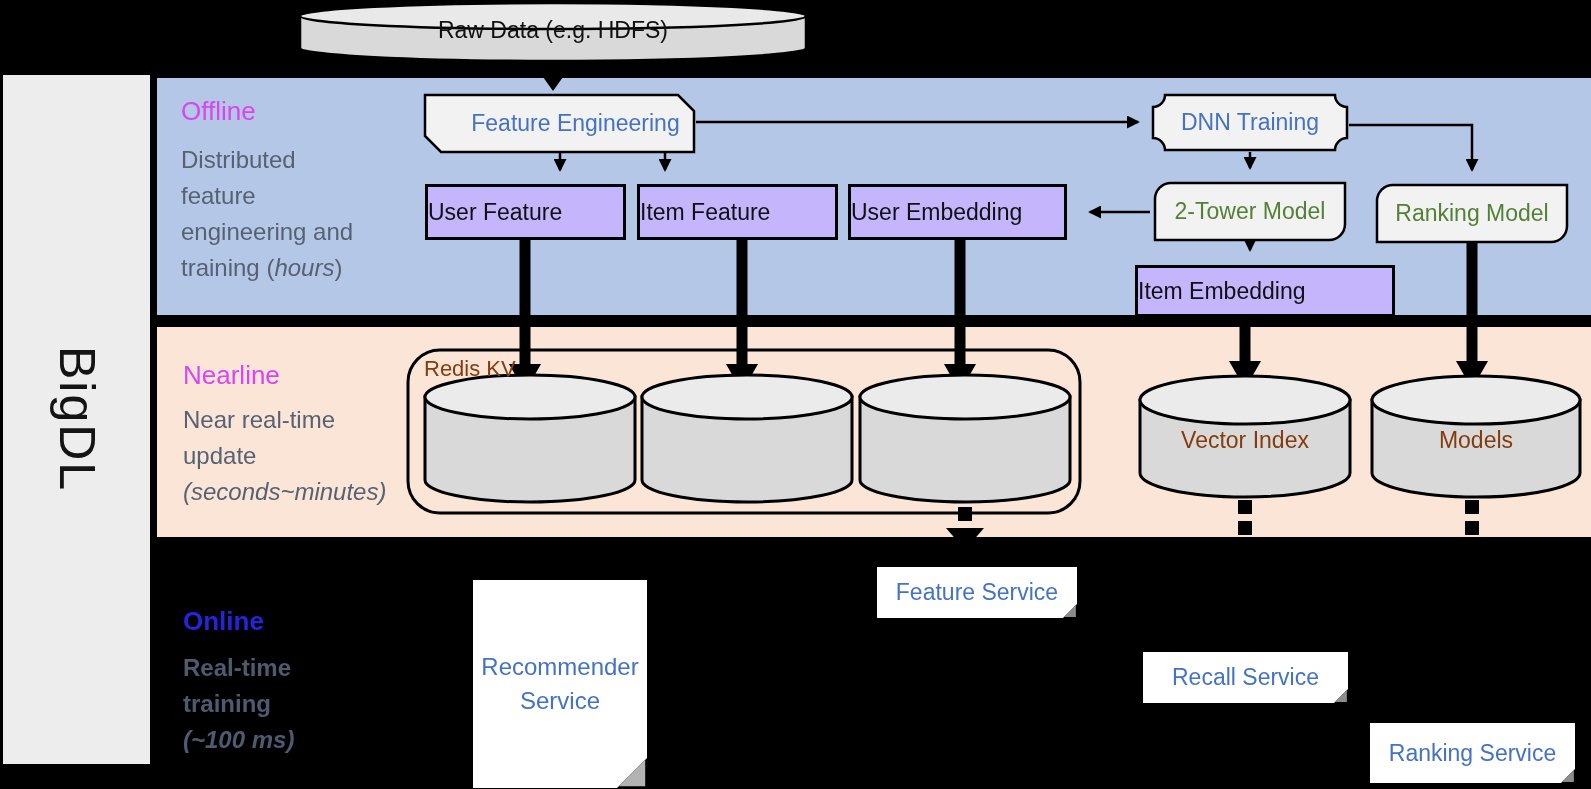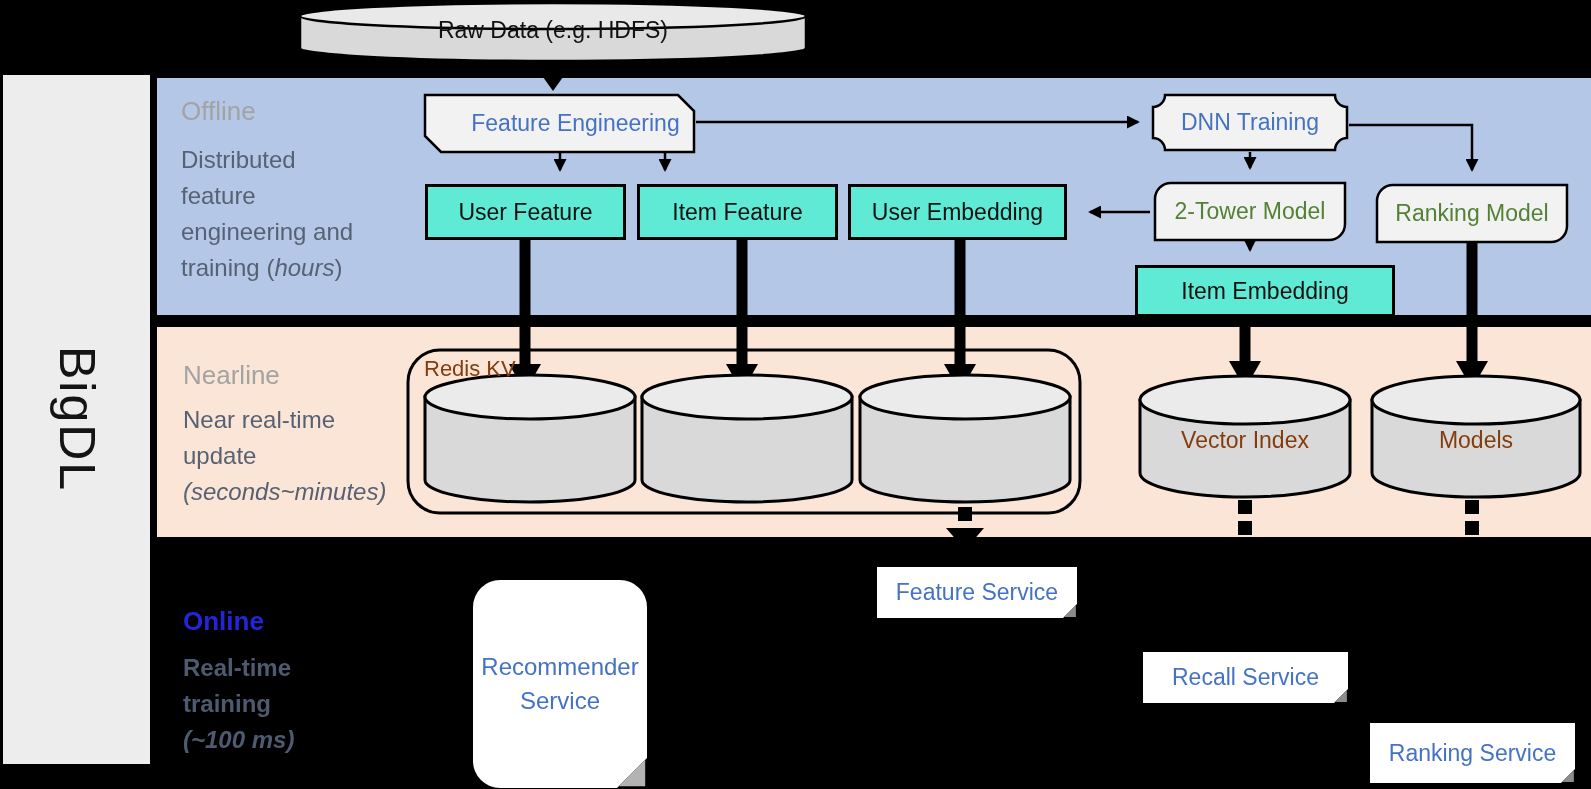--- a/index.html
+++ b/index.html
@@ -8,49 +8,49 @@
 
   
   .sidebar{position:absolute;left:3px;top:75px;width:147px;height:689px;background:#ededed;
            display:flex;align-items:center;justify-content:center;}
   .brand{writing-mode:vertical-rl;font-size:50px;color:#141414;letter-spacing:2px;}
   .band{position:absolute;left:157px;right:0;}
   .band.offline{top:78px;height:237px;background:#b4c7e7;}
   .band.nearline{top:327px;height:210px;background:#fbe5d6;}
 
   
-  .sec-title{position:absolute;font-size:26px;color:#a3a3a3;white-space:nowrap;}
+  .sec-title{position:absolute;font-size:26px;color:#d946ef;white-space:nowrap;}
   .sec-desc{position:absolute;font-size:24px;line-height:36px;color:#566274;white-space:nowrap;}
   .online-text .sec-title{font-weight:700;color:#2424da;}
   .online-text .sec-desc{color:#4e5a70;font-weight:600;}
   .it{font-style:italic;}
 
   
   svg.overlay{position:absolute;left:0;top:0;}
 
   
-  .gbox{position:absolute;background:#5eead4;border:3px solid #000;box-sizing:border-box;
-        display:flex;align-items:center;justify-content:center;font-size:23px;color:#111;white-space:nowrap;}
+  .gbox{position:absolute;background:#c4b5fd;border:3px solid #000;box-sizing:border-box;
+        display:flex;align-items:center;justify-content:flex-start;font-size:23px;color:#111;white-space:nowrap;}
   .shape-label{position:absolute;display:flex;align-items:center;justify-content:center;
         font-size:23px;white-space:nowrap;}
   .blue-t{color:#4472c4;} .green-t{color:#538135;}
   .cyl-label{position:absolute;display:flex;align-items:center;justify-content:center;
         font-size:23px;color:#843c0c;white-space:nowrap;}
   .redis-label{position:absolute;font-size:22px;color:#843c0c;white-space:nowrap;}
 
   
   .doc{position:absolute;}
   .doc .paper{position:absolute;inset:0;background:#ffffff;
         clip-path:polygon(0 0,100% 0,100% calc(100% - 14px),calc(100% - 14px) 100%,0 100%);
         display:flex;align-items:center;justify-content:center;
         font-size:23px;color:#4472c4;white-space:nowrap;}
   .doc .fold{position:absolute;right:0;bottom:0;width:14px;height:14px;background:#8c8c8c;
         clip-path:polygon(8% 92%,92% 8%,92% 92%);}
   .doc.big .paper{clip-path:polygon(0 0,100% 0,100% calc(100% - 30px),calc(100% - 30px) 100%,0 100%);
-        font-size:24px;line-height:34px;white-space:normal;text-align:center;padding:0 8px;border-radius:27px;}
+        font-size:24px;line-height:34px;white-space:normal;text-align:center;padding:0 8px;}
   .doc.big .fold{width:30px;height:30px;background:#b3b3b3;clip-path:polygon(6% 94%,94% 6%,94% 94%);}
 </style>
 </head>
 <body>
 
 <div class="stage">
 
   <div class="band offline"></div>
   <div class="band nearline"></div>
 

